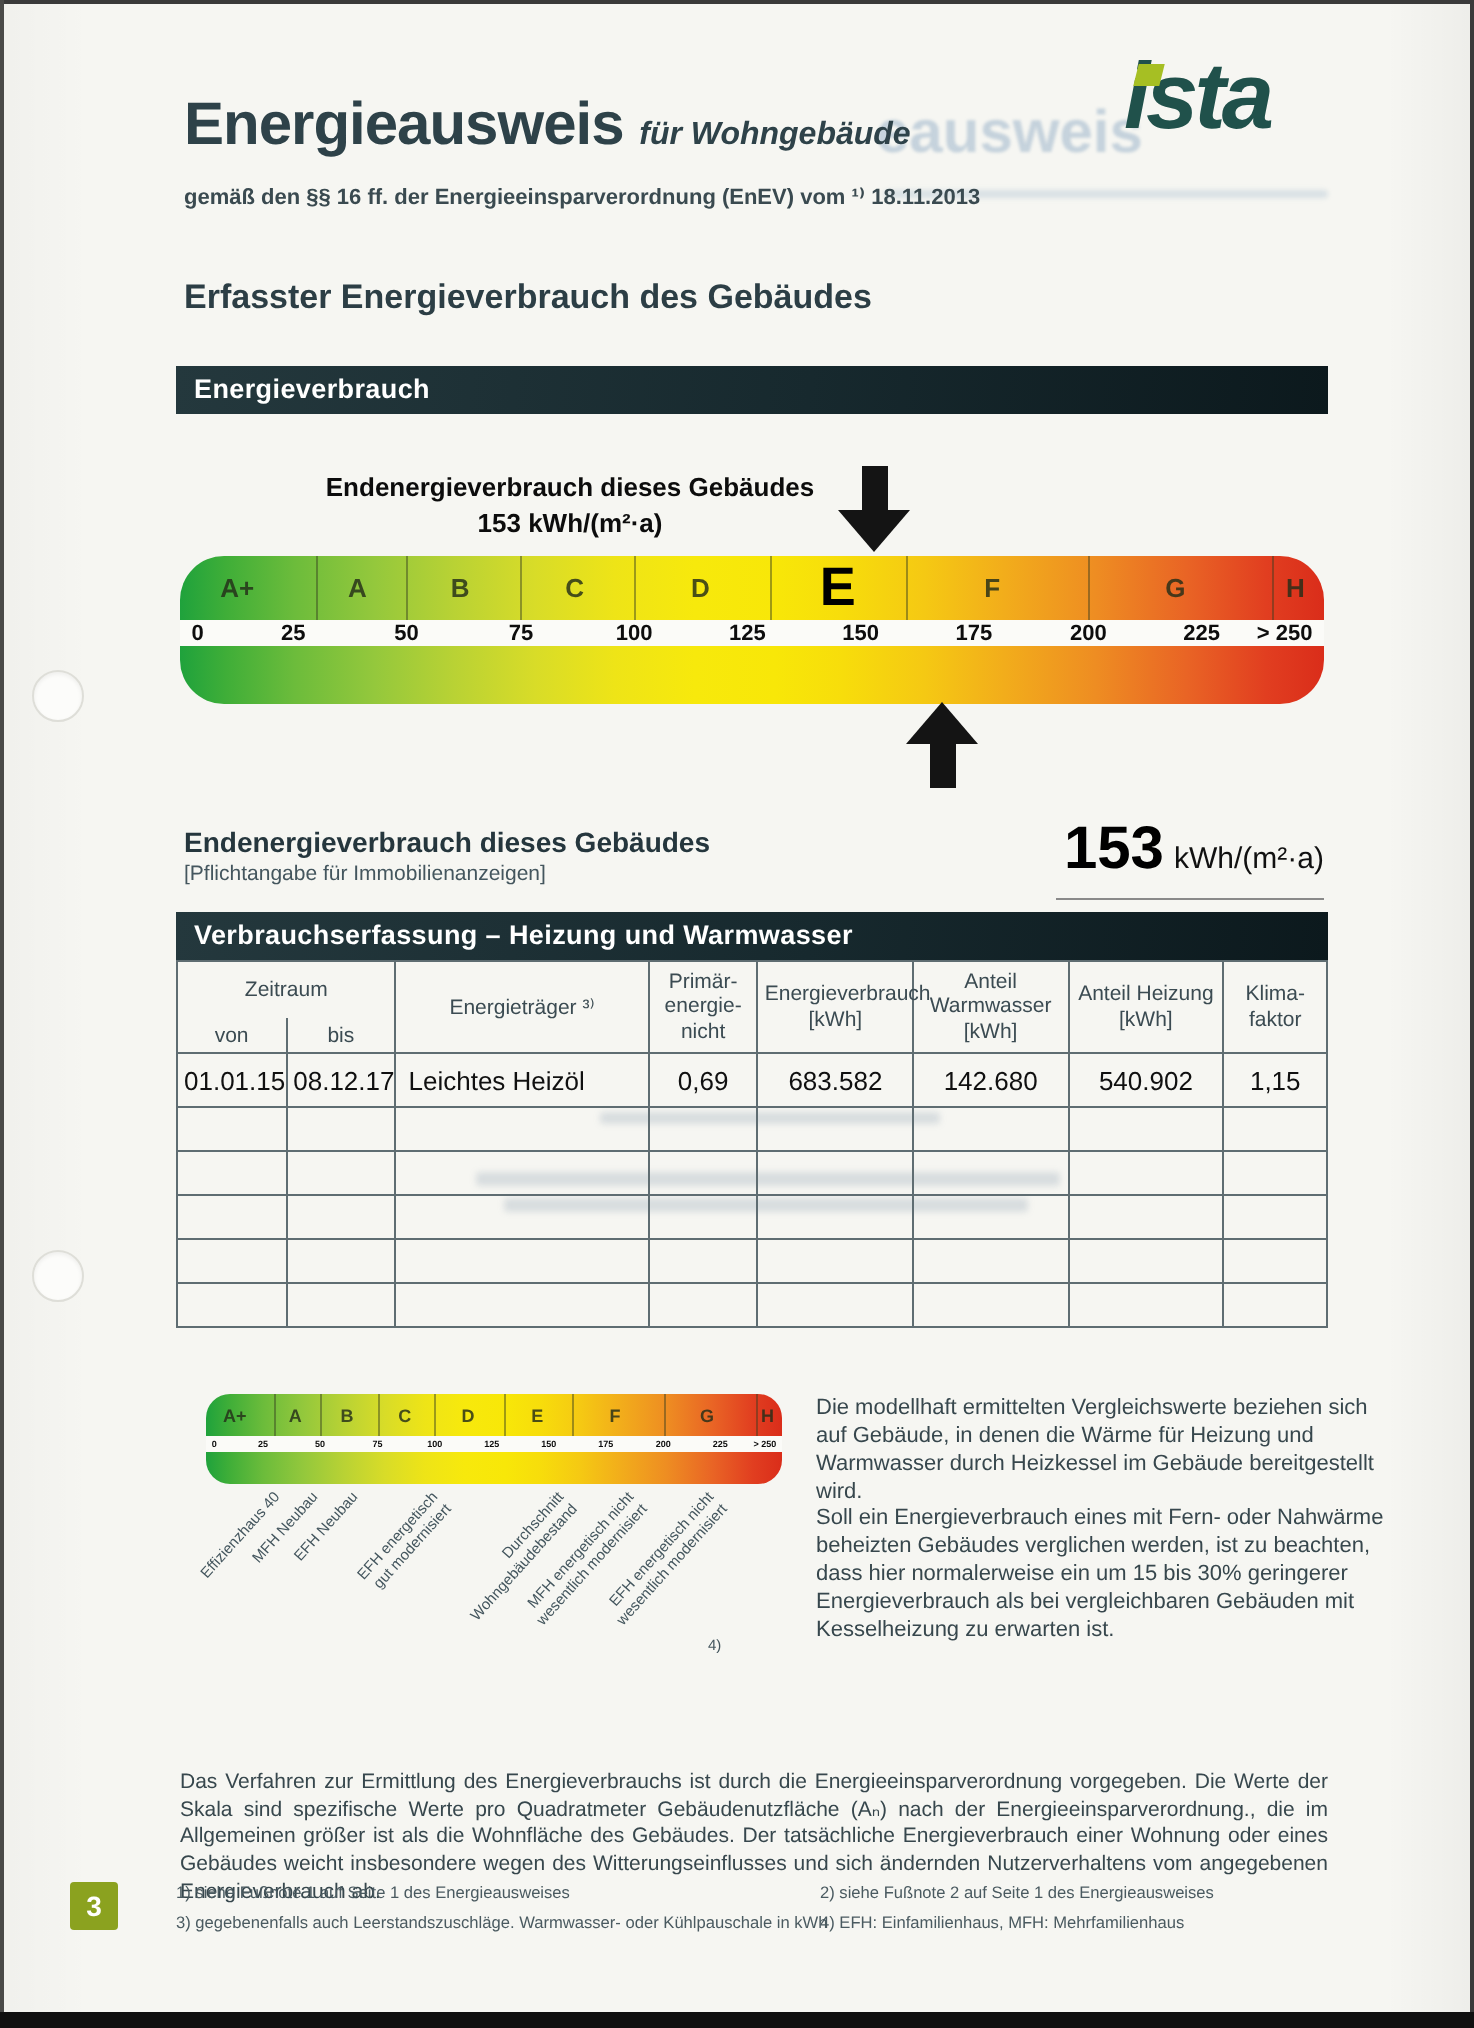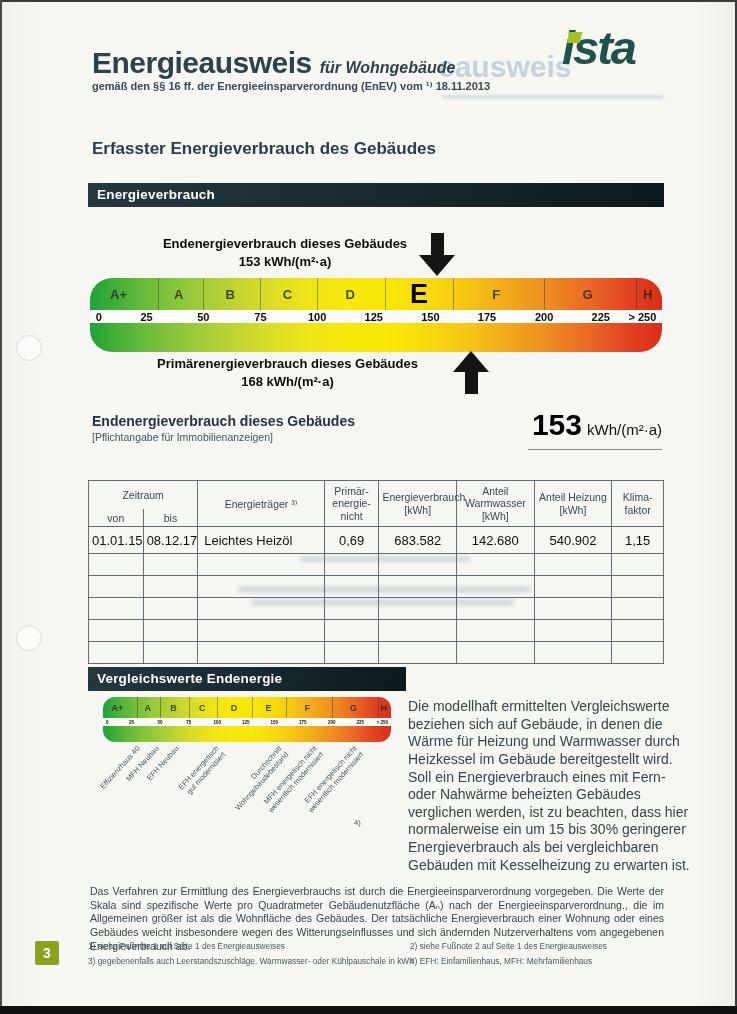--- a/index.html
+++ b/index.html
@@ -14,21 +14,21 @@
   .edge-bottom{left:0;bottom:0;width:737px;height:8px;background:#101010;}
   
   .hole{width:24px;height:24px;border-radius:50%;background:#fcfcfa;border:1.5px solid #dedeD8;box-shadow:inset 0 1px 2px rgba(0,0,0,0.06);}
   
   .ghost-text{color:rgba(150,175,200,0.5);font-weight:700;filter:blur(0.7px);}
   .ghost-bar{background:rgba(141,170,194,0.28);filter:blur(1.2px);border-radius:2px;}
   .ghost-bar.gray{background:rgba(100,125,150,0.20);filter:blur(1.6px);}
   
   .h1{left:92px;top:46px;font-size:30px;font-weight:700;color:#2e4249;letter-spacing:-0.5px;}
   .h1-suffix{font-size:16px;letter-spacing:0;font-style:italic;}
-  .subtitle{left:92px;top:80px;font-size:11px;font-weight:700;color:#3a4a50;}
+  .subtitle{left:92px;top:92px;font-size:11px;font-weight:700;color:#3a4a50;}
   .logo{left:562px;top:24px;font-size:47px;font-weight:700;font-style:italic;color:#20514b;letter-spacing:-2px;line-height:1;}
   .logo-dot{left:568px;top:32px;width:13px;height:11px;background:#a6bf23;transform:skewX(-14deg);}
   
   .sec-heading{left:92px;top:139px;font-size:17px;font-weight:700;color:#2c3e45;}
   .reg-block{left:488px;top:137px;width:180px;}
   .reg-num{font-size:15px;font-weight:700;color:#2b3c43;letter-spacing:0.3px;}
   .reg-rule{width:172px;height:1px;background:#b5b5b0;margin-top:3px;}
   .reg-label{font-size:9.5px;color:#44565e;margin-top:2px;}
   
   .bar{background:linear-gradient(96deg,#24383d 0%,#17292e 55%,#0c191d 100%);color:#fff;
@@ -87,21 +87,21 @@
   .ctable td{font-size:13px;color:#101010;}
   tr.data td{height:24px;}
   tr.empty td{height:19px;}
   td.lft{text-align:left;padding-left:6px;}
   
   .rot-label{position:absolute;top:744px;width:0;height:0;}
   .rot-label > span{position:absolute;right:0;top:0;display:block;width:132px;
     transform:rotate(-48deg);transform-origin:100% 0;text-align:right;
     white-space:pre-line;font-size:7.5px;line-height:1.2;color:#44565e;}
   .cmp-footnote{left:354px;top:818px;font-size:7.5px;color:#44565e;}
-  .cmp-note{left:408px;top:698px;width:286px;font-size:14px;line-height:1.26;color:#37474d;white-space:pre-line;}
+  .cmp-note{left:408px;top:698px;width:286px;font-size:11px;line-height:1.26;color:#37474d;white-space:pre-line;}
   
   .expl-text{left:90px;top:885px;width:574px;font-size:10.5px;line-height:1.3;color:#37474d;text-align:justify;}
   
   .badge{left:35px;top:941px;width:24px;height:24px;background:#8ba21f;color:#fff;
     font-size:14px;font-weight:700;text-align:center;line-height:24px;border-radius:2px;}
   .fnote{font-size:8.3px;color:#4a5a60;white-space:nowrap;}
   .fn1{left:88px;top:941px;}
   .fn3{left:88px;top:956px;}
   .fn2{left:410px;top:941px;}
   .fn4{left:410px;top:956px;}
@@ -168,33 +168,30 @@
         <span class="num" style="left: 89.3%;">225</span>
         <span class="num last">&gt; 250</span>
       </div>
     <div class="band bottom"></div>
   </div>
 
   <div class="arrow up" style="left:471px;top:351px;">
       <i class="head"></i>
       <i class="shaft"></i>
     </div>
-  <div class="abs big-label primary-label">
-    <div>Primärenergieverbrauch dieses Gebäudes</div>
-    <div>168 kWh/(m²·a)</div>
-  </div>
 
   <div class="abs result-title">Endenergieverbrauch dieses Gebäudes</div>
   <div class="abs result-sub">[Pflichtangabe für Immobilienanzeigen]</div>
   <div class="abs result-value">
     <span class="big">153</span>
     <span class="unit">kWh/(m²·a)</span>
   </div>
   <div class="abs result-rule"></div>
 
+  <div class="abs bar bar-tbl">Verbrauchserfassung – Heizung und Warmwasser</div>
   <table class="ctable">
     <colgroup>
       <col style="width:9.5%">
         <col style="width:9.5%">
         <col style="width:22%">
         <col style="width:9.5%">
       <col style="width:13.5%">
         <col style="width:13.5%">
         <col style="width:13.5%">
         <col style="width:9%">
@@ -278,21 +275,20 @@
           <td></td>
           <td></td>
           <td></td>
           <td></td>
           <td></td>
           <td></td>
         </tr>
       </tbody>
   </table>
 
-  <div class="abs bar bar-cmp">Vergleichswerte Endenergie</div>
   <div class="scale mini">
     <div class="band top">
         <i class="tick" style="left: 11.9%;"></i>
         <i class="tick" style="left: 19.8%;"></i>
         <i class="tick" style="left: 29.8%;"></i>
         <i class="tick" style="left: 39.7%;"></i>
         <i class="tick" style="left: 51.6%;"></i>
         <i class="tick" style="left: 63.5%;"></i>
         <i class="tick" style="left: 79.4%;"></i>
         <i class="tick" style="left: 95.5%;"></i>

